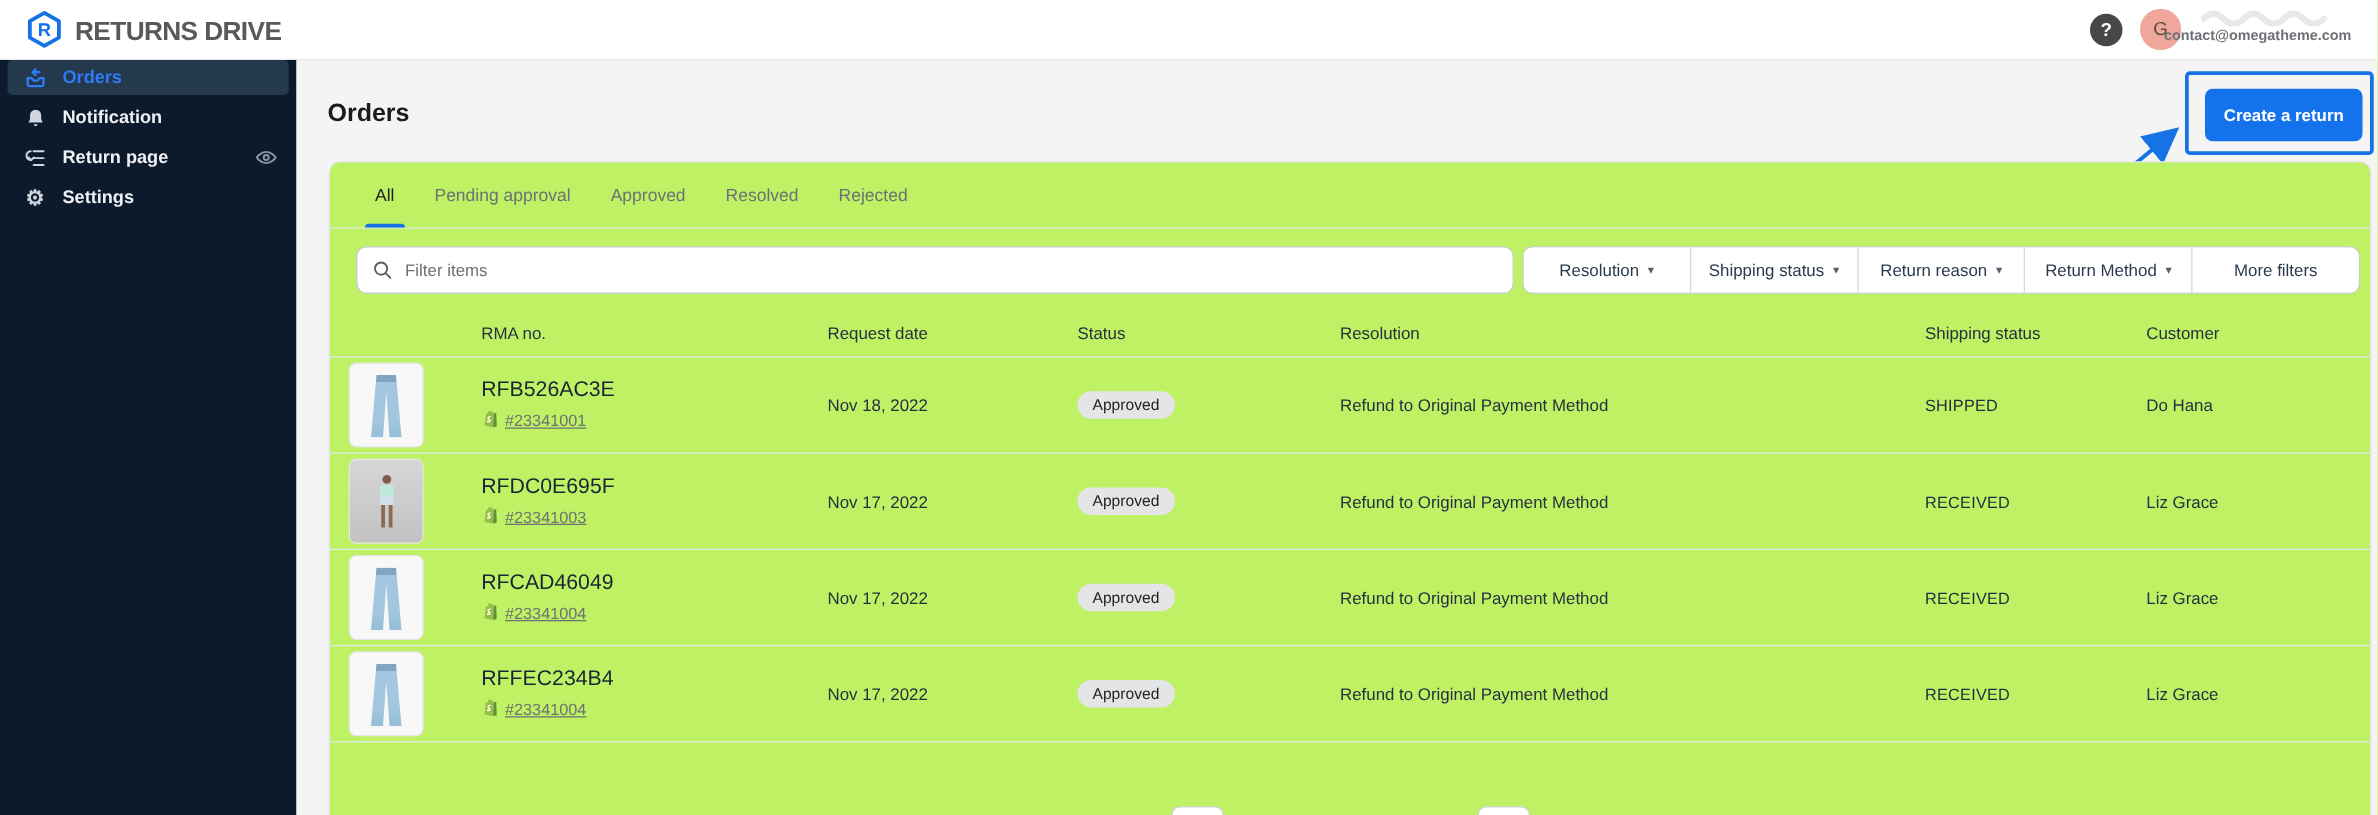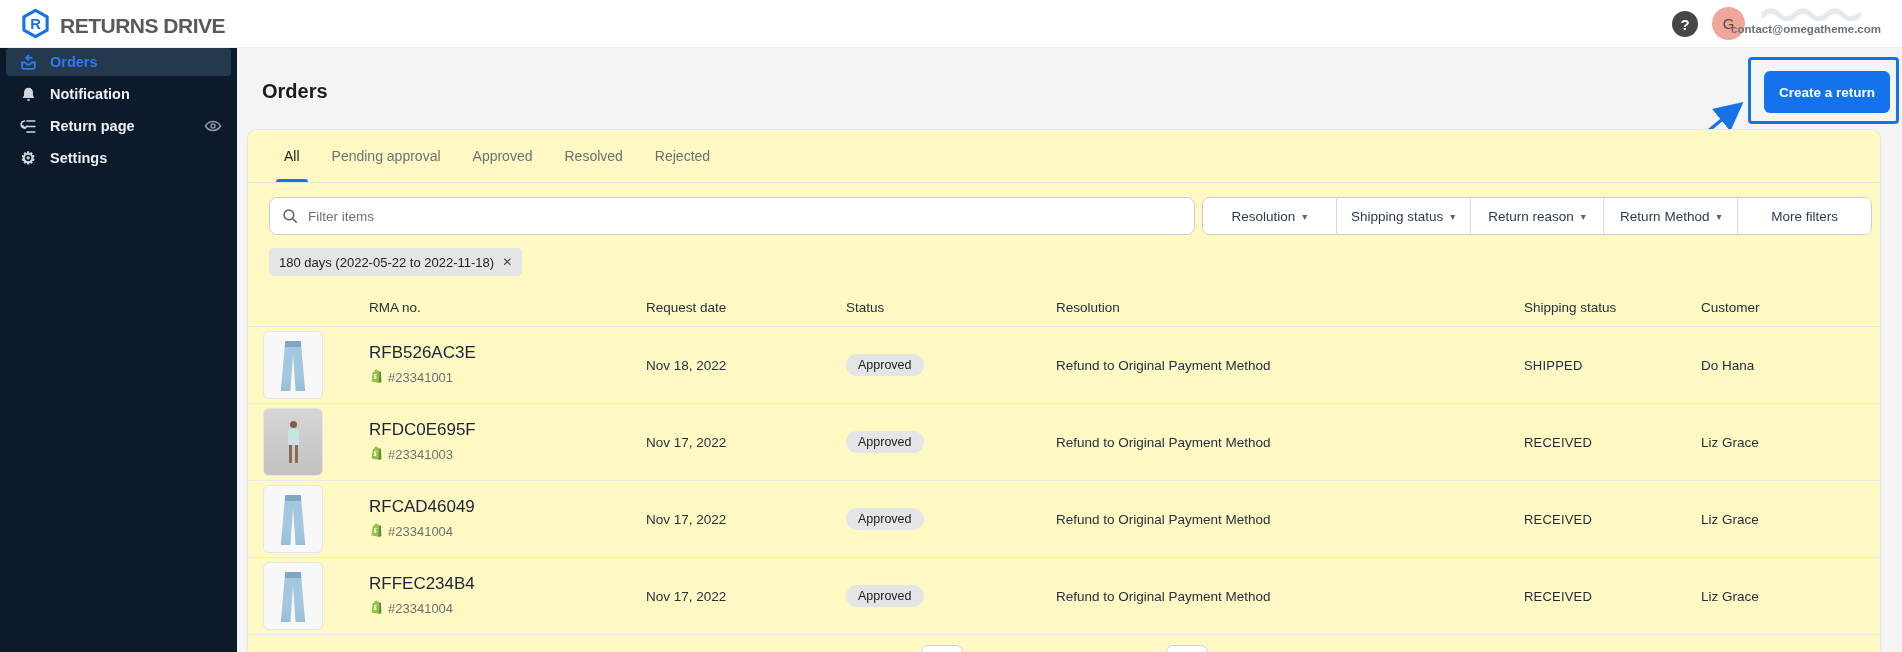--- a/index.html
+++ b/index.html
@@ -26,21 +26,21 @@
   .gear-glyph { font-size:17px; color:#cfd6dd; line-height:1; }
 
   
   .page-title { position:absolute; left:262px; top:80px; font-size:20px; font-weight:600; color:#1a1c1d; }
 
   .annot-box { position:absolute; left:1748px; top:57px; width:151px; height:67px; border:3px solid #1673e6; border-radius:4px; }
   .create-btn { position:absolute; left:13px; top:11px; width:126px; height:42px; background:#1372ec; color:#fff; border:none; border-radius:6px; font-size:13.5px; font-weight:700; font-family:"Liberation Sans",sans-serif; cursor:pointer; }
   .annot-arrow { position:absolute; left:1648px; top:98px; width:100px; height:84px; pointer-events:none; }
 
   
-  .card { position:absolute; left:248px; top:130px; width:1632px; height:522px; background:#fef9c3; border-radius:8px 8px 0 0; box-shadow:0 1px 2px rgba(0,0,0,.08), 0 0 0 1px #e7e8ea; overflow:hidden; }
+  .card { position:absolute; left:264px; top:130px; width:1632px; height:522px; background:#bef264; border-radius:8px 8px 0 0; box-shadow:0 1px 2px rgba(0,0,0,.08), 0 0 0 1px #e7e8ea; overflow:hidden; }
 
   .tabs { display:flex; align-items:stretch; height:53px; border-bottom:1px solid #e1e3e5; padding-left:20px; }
   .tab { position:relative; display:flex; align-items:center; padding:0 16px; font-size:14px; color:#6d7175; cursor:pointer; }
   .tab.active { color:#202223; font-weight:500; }
   .tab.active::after { content:""; position:absolute; left:8px; right:8px; bottom:0; height:3px; background:#1673e6; border-radius:3px 3px 0 0; }
 
   .filter-row { display:flex; align-items:center; margin:14px 8px 0 21px; }
   .search-box { position:relative; width:926px; height:38px; }
   .search-box input { width:100%; height:100%; border:1px solid #c9cccf; border-radius:8px; padding:0 12px 0 38px; font-size:13.5px; color:#202223; font-family:"Liberation Sans",sans-serif; outline:none; background:#fff; }
   .search-box input::placeholder { color:#6d7175; }
@@ -63,21 +63,21 @@
   .jeans { margin-top:9px; width:26px; height:50px; background:linear-gradient(180deg,#7fa6c2 0 12%, #a3c7de 12% 70%, #96bdd7 100%); clip-path:polygon(20% 0, 80% 0, 97% 100%, 60% 100%, 50% 28%, 40% 100%, 3% 100%); }
   .thumb.model-bg { background:linear-gradient(180deg,#d6d6d6,#c2c2c2); align-items:center; }
   .figure { position:relative; width:14px; height:46px; margin-top:4px; }
   .figure .head { position:absolute; left:4px; top:0; width:7px; height:7px; border-radius:50%; background:#7d5c49; }
   .figure .top { position:absolute; left:2px; top:8px; width:11px; height:9px; background:#bfe8df; border-radius:2px; }
   .figure .shorts { position:absolute; left:2px; top:17px; width:11px; height:7px; background:#cfe0ea; border-radius:1px; }
   .figure .leg-l { position:absolute; left:3px; top:24px; width:3px; height:18px; background:#8d6a52; }
   .figure .leg-r { position:absolute; left:9px; top:24px; width:3px; height:18px; background:#8d6a52; }
 
   .rma-main { font-size:17px; font-weight:400; color:#1a2433; margin-bottom:5px; }
-  .order-line { display:flex; align-items:center; gap:4px; font-size:13px; color:#6d7175; }
+  .order-line { display:flex; align-items:center; gap:4px; font-size:13px; color:#6d7175;text-decoration:underline; }
   .badge { display:inline-block; background:#e4e5e7; color:#202223; font-size:12.5px; border-radius:12px; padding:4px 12px; }
   .ship { font-size:13px; color:#1f2a3c; letter-spacing:.2px; }
 
   .pg-stub { position:absolute; bottom:-7px; width:42px; height:14px; background:#fff; border:1px solid #cfd2d5; border-radius:7px; cursor:pointer; }
   .pg-prev { left:673px; }
   .pg-next { left:918px; }
 </style>
 </head>
 <body>
 
@@ -204,26 +204,20 @@
         <button class="f-btn">
           <span>Return Method</span>
             <span class="caret">▾</span>
         </button>
         <button class="f-btn">
           <span>More filters</span>
         </button>
       </div>
     </div>
 
-    <div class="chip-row">
-      <span class="chip">
-        <span>180 days (2022-05-22 to 2022-11-18)</span>
-        <span class="chip-x">✕</span>
-      </span>
-    </div>
 
     <div class="grid t-head">
       <div class="cell"></div>
       <div class="cell">RMA no.</div>
       <div class="cell">Request date</div>
       <div class="cell">Status</div>
       <div class="cell">Resolution</div>
       <div class="cell">Shipping status</div>
       <div class="cell">Customer</div>
     </div>

